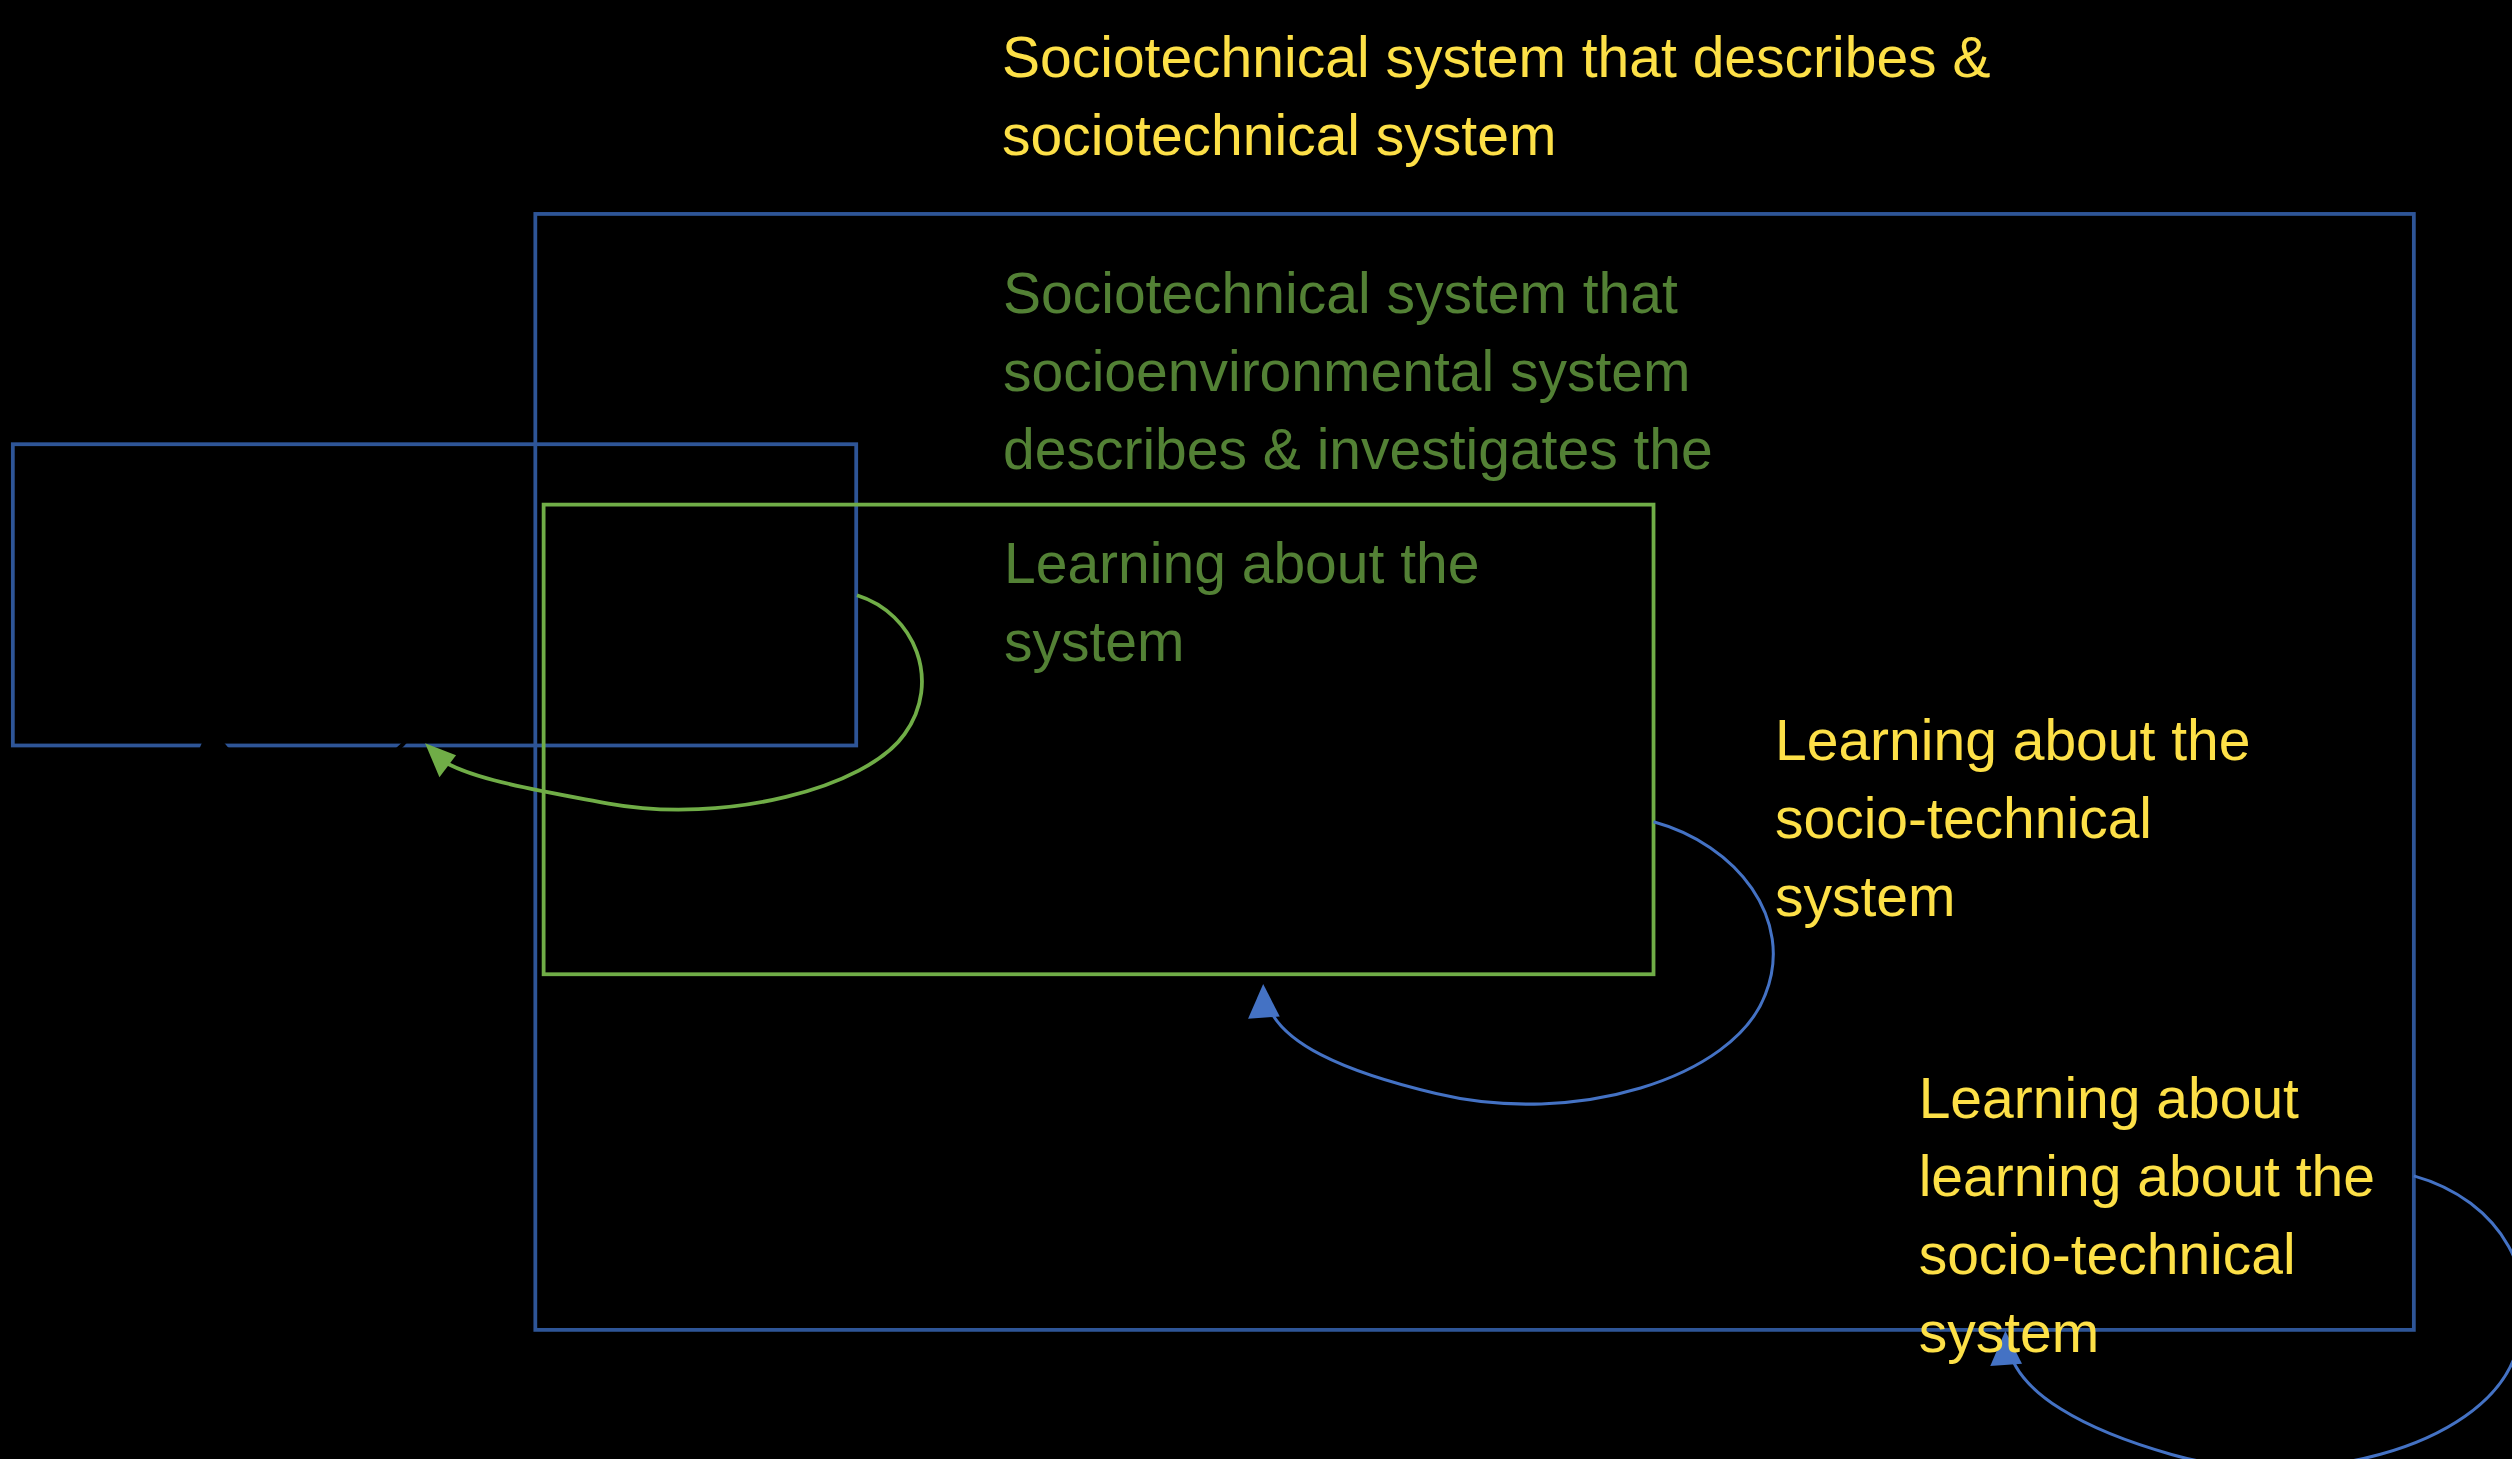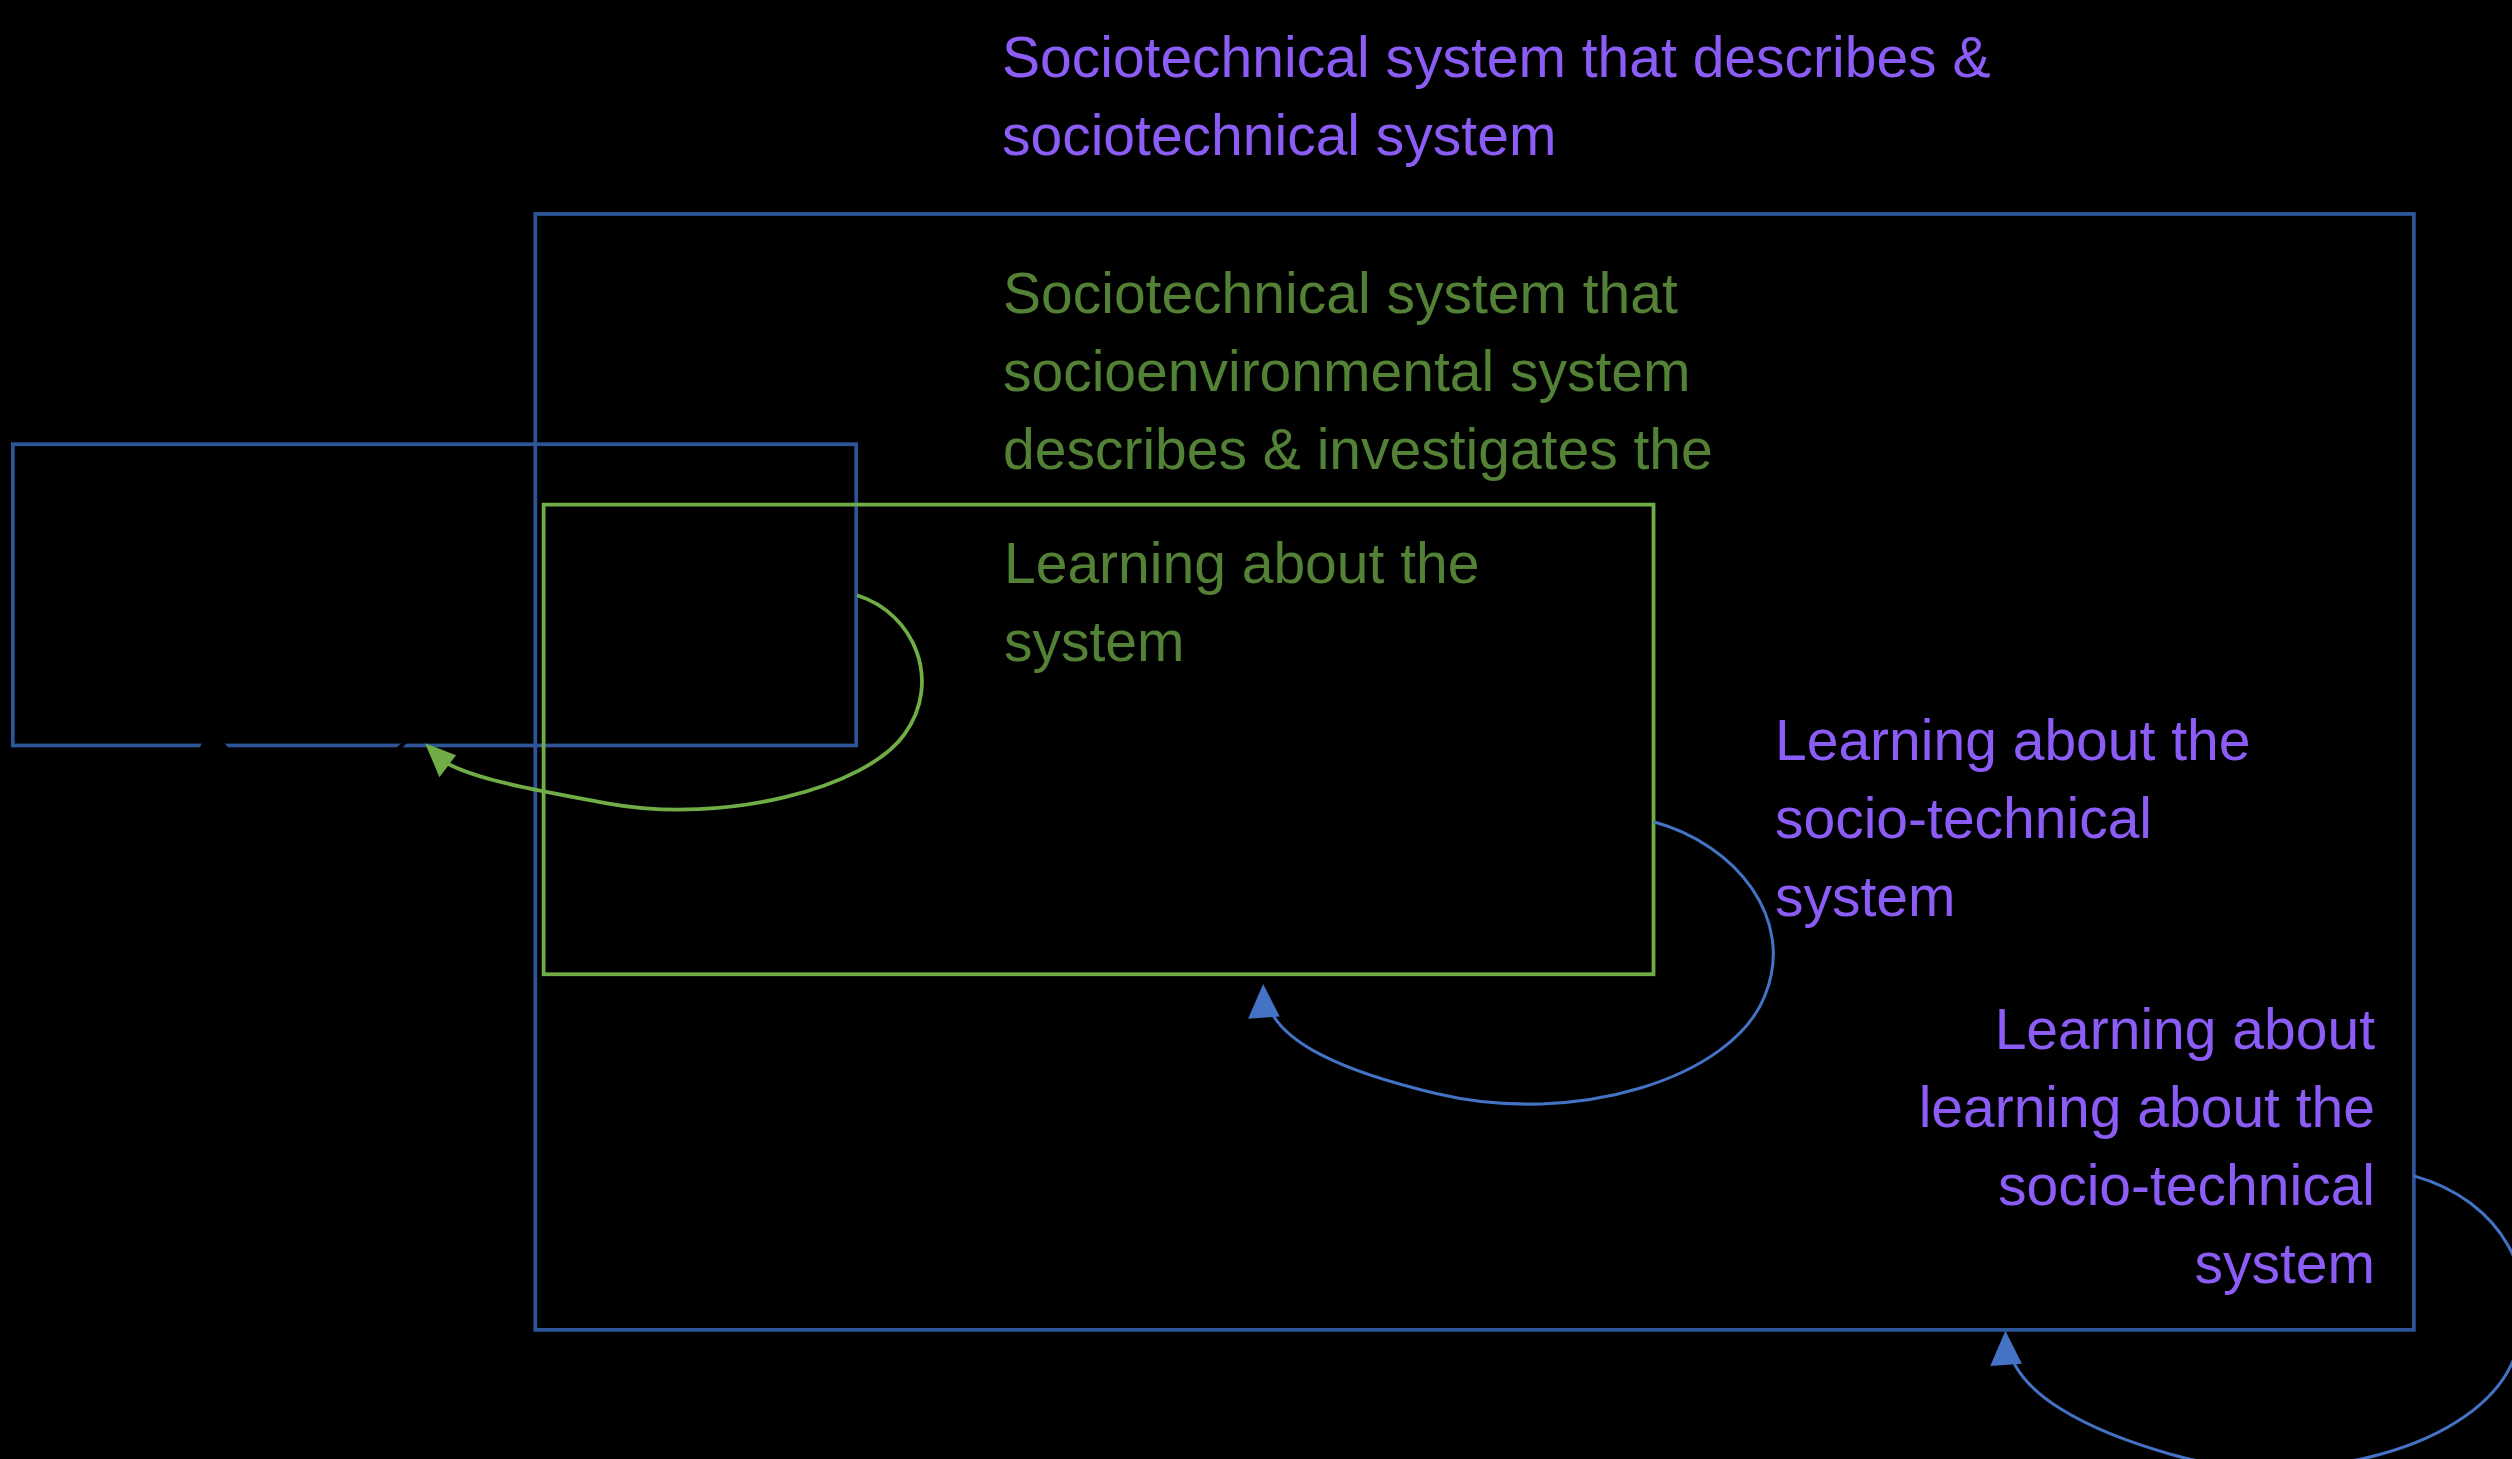--- a/index.html
+++ b/index.html
@@ -25,27 +25,27 @@
     position: absolute;
     left: 0;
     top: 0;
   }
   .label {
     position: absolute;
     font-size: 57px;
     line-height: 78px;
     white-space: nowrap;
   }
-  .blue-text  { color: #8b5cf6; }
+  .blue-text  { color: #fde047; }
   .green-text { color: #538135; }
   #top-blue-label     { left: 1002px; top: 18px; }
   #green-outer-label  { left: 964px; top: 254px; margin-left: 39px; }
   #green-inner-label  { left: 1004px; top: 524px; }
   #blue-mid-label     { left: 1775px; top: 701px; }
-  #blue-bottom-label  { right: 137px; top: 990px; text-align: right; }
+  #blue-bottom-label  { right: 137px; top: 1059px; text-align: left; }
 </style>
 </head>
 <body>
 
 <div id="diagram-canvas">
 
   <svg class="shapes" width="2512" height="1460" viewBox="0 0 3327 1933" xmlns="http://www.w3.org/2000/svg">
 
     <rect x="709" y="283" width="2488" height="1478" fill="none" stroke="#2E5597" stroke-width="5"></rect>
 

